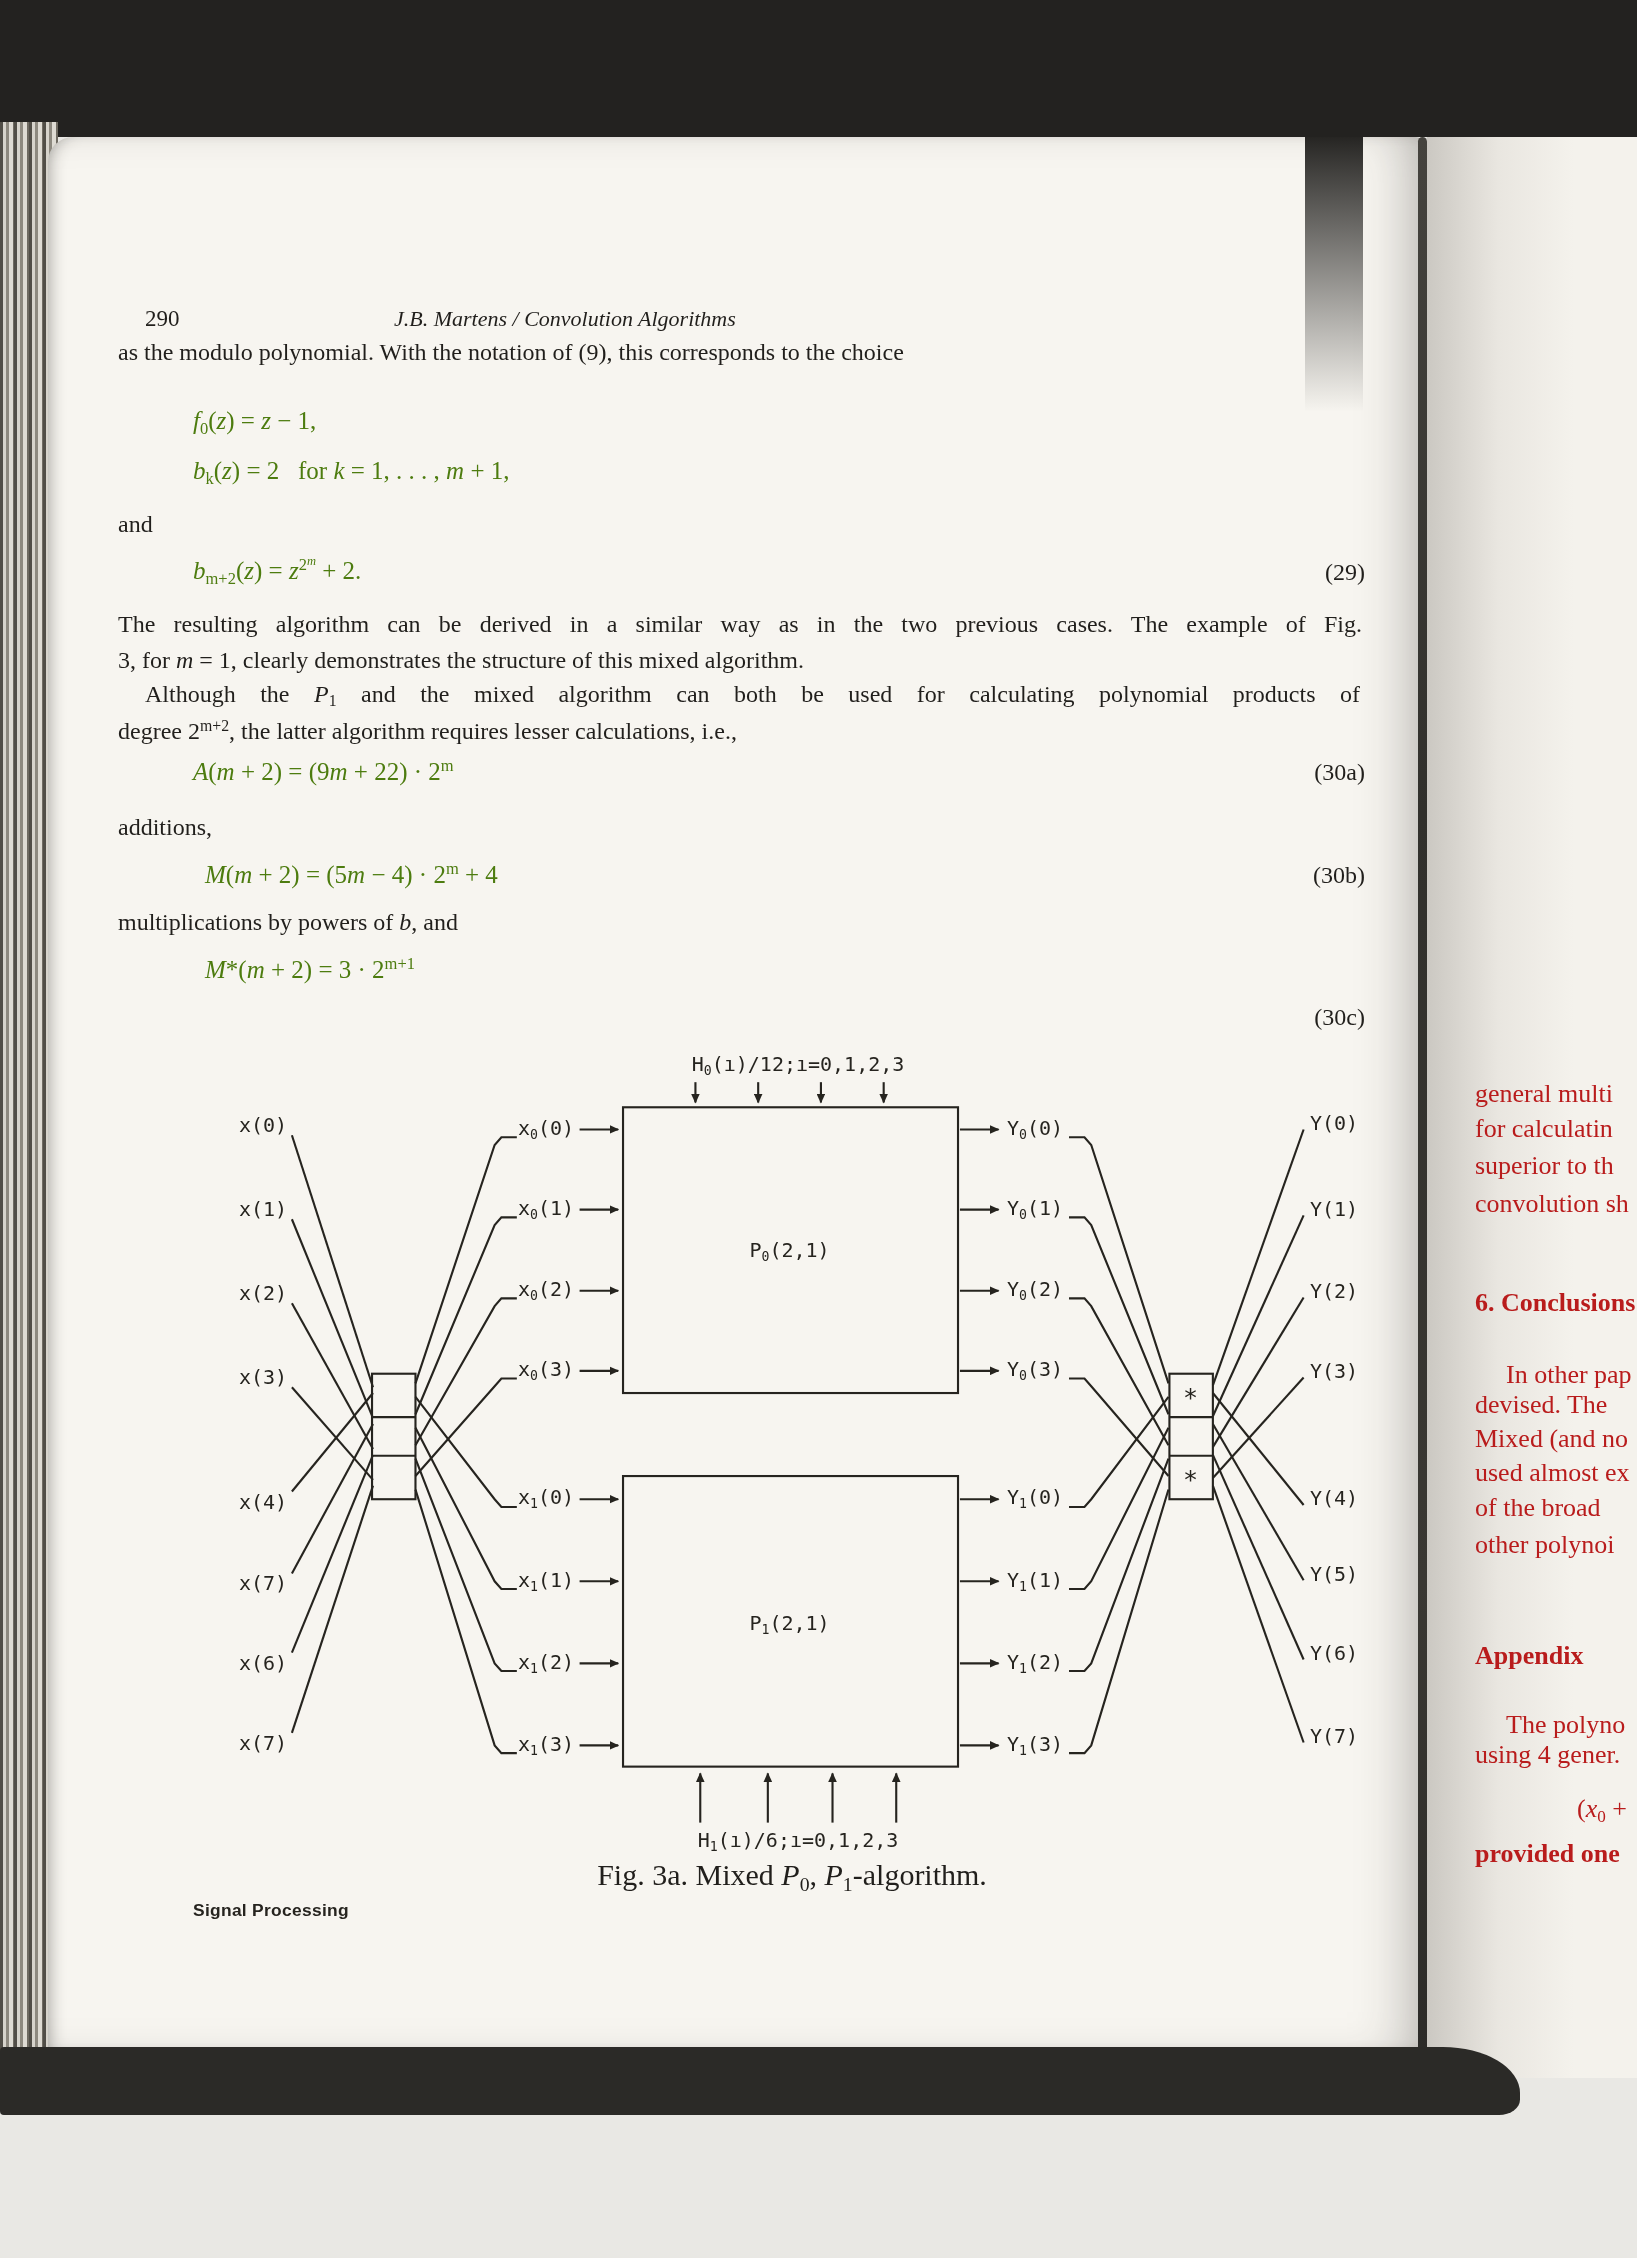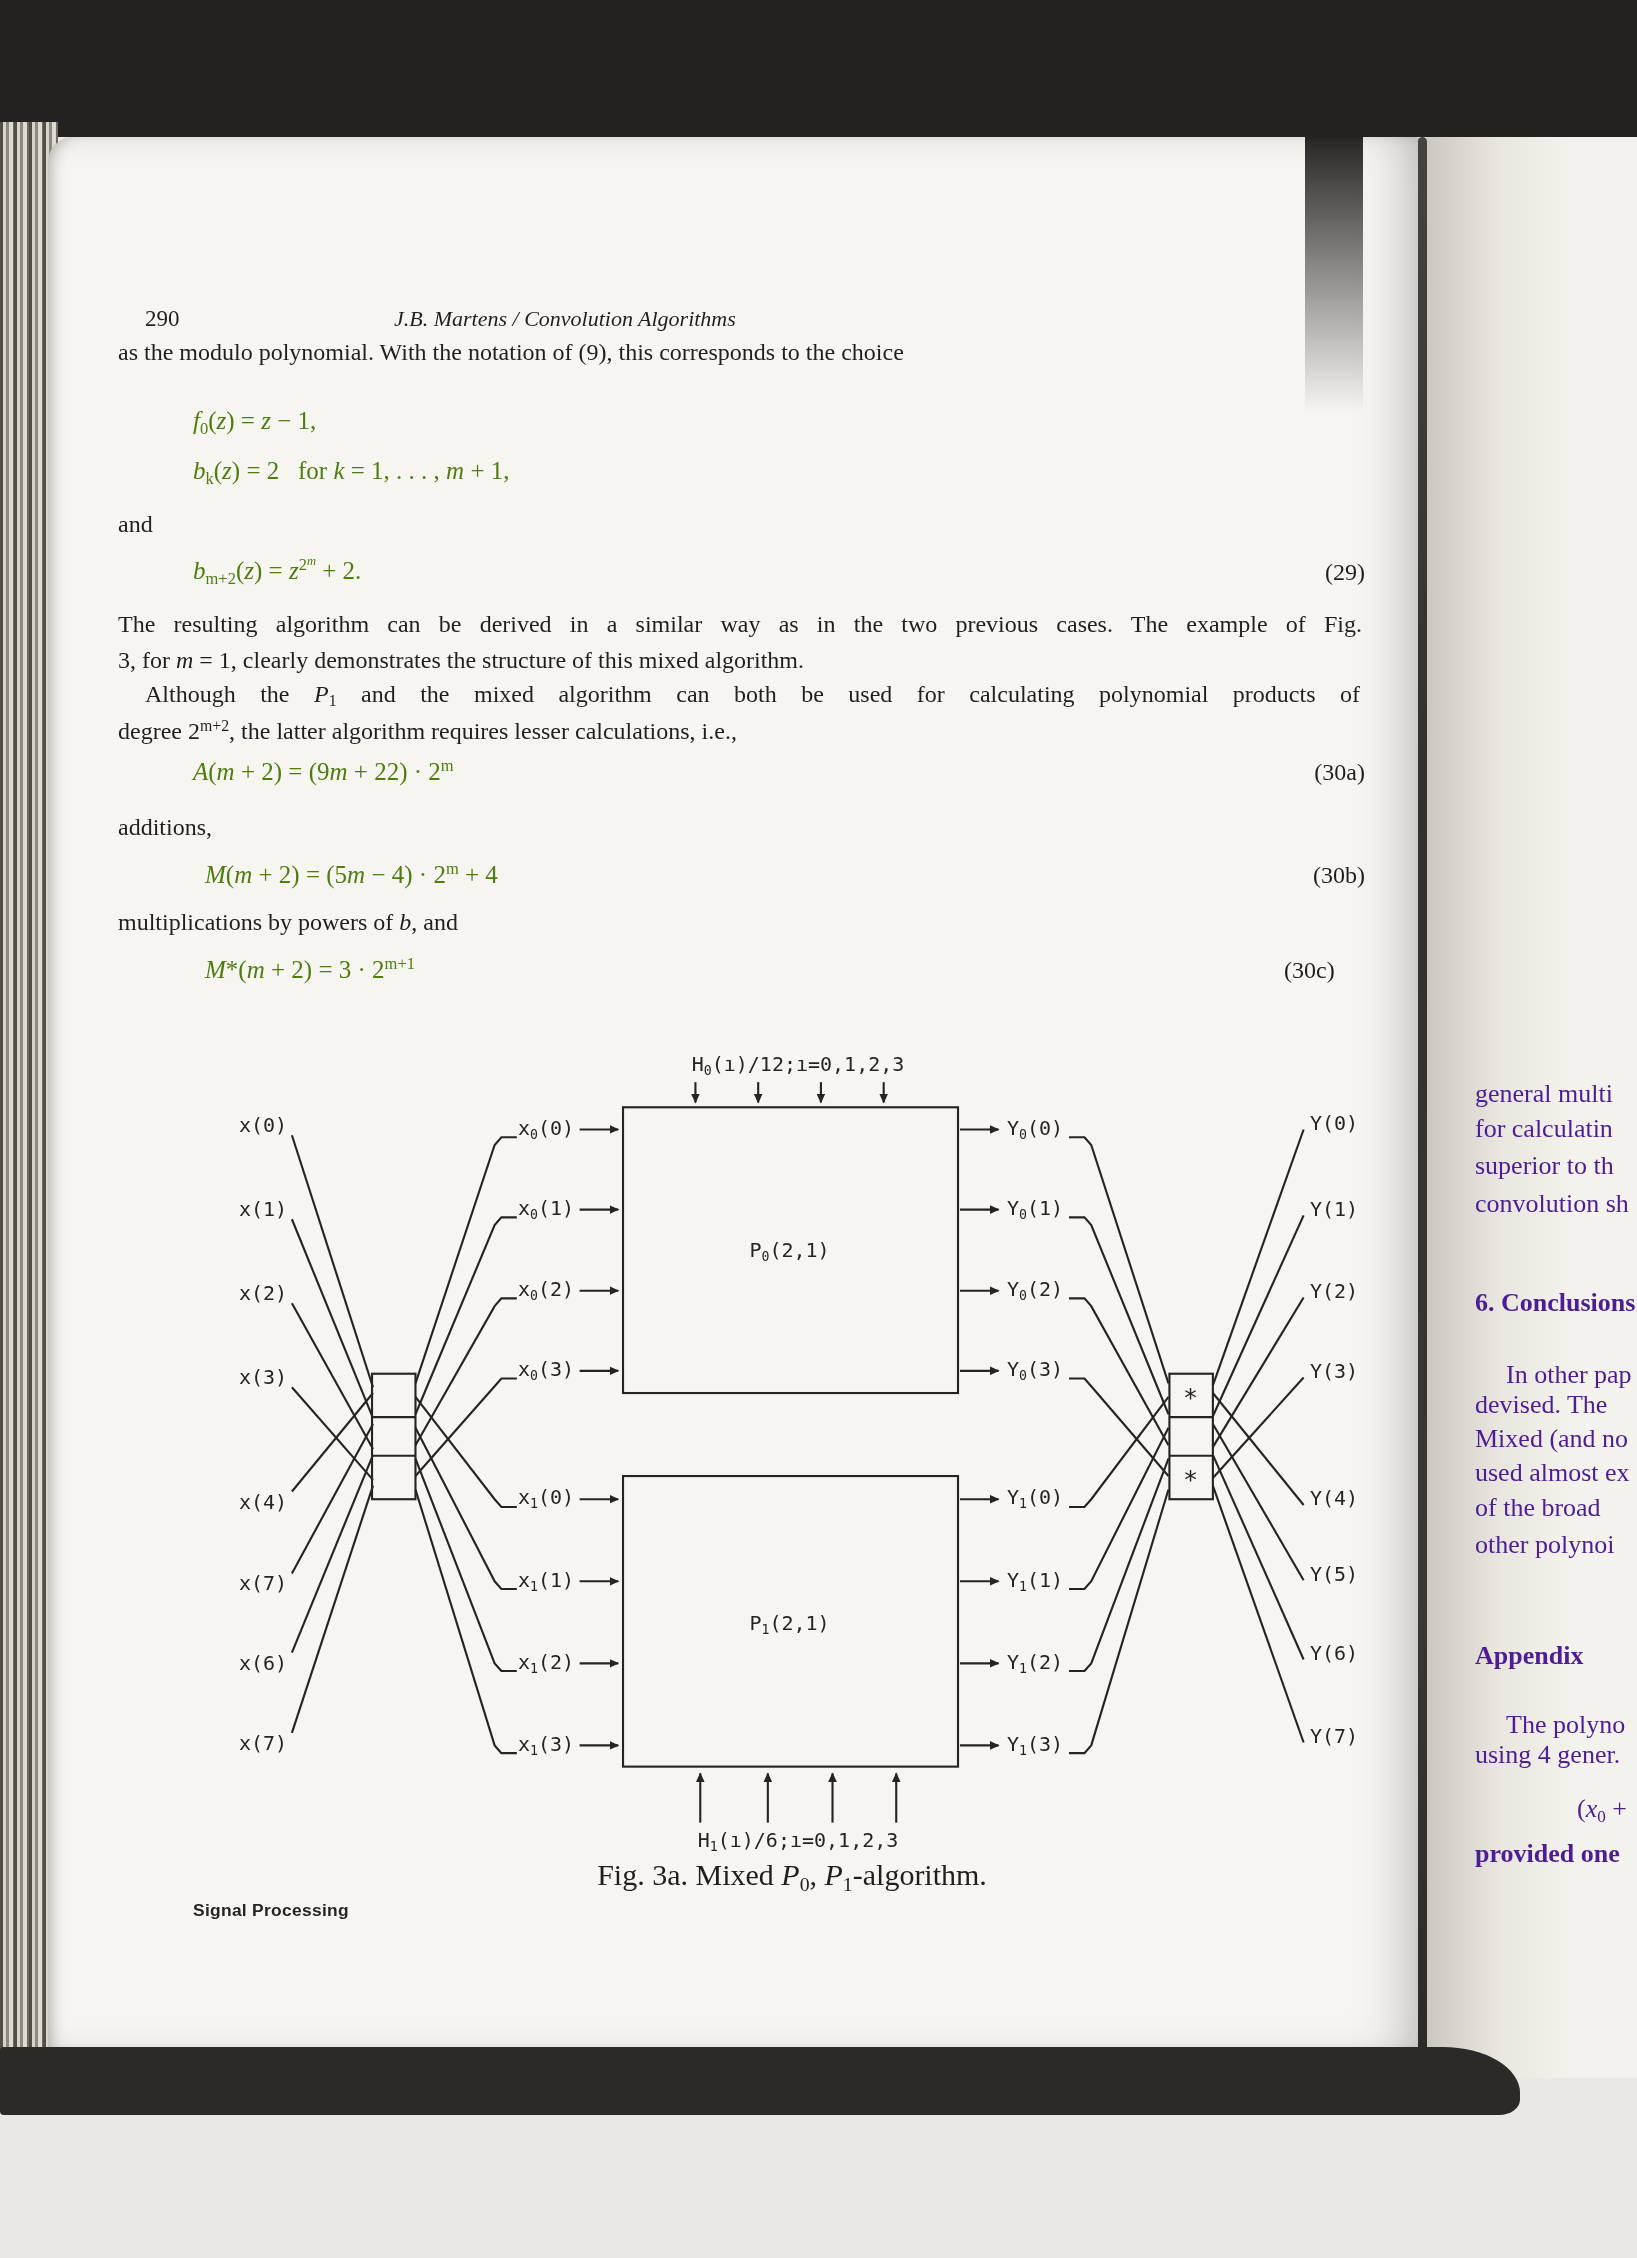--- a/index.html
+++ b/index.html
@@ -10,21 +10,21 @@
   .serif{font:24px/1.25 "Liberation Serif",serif;color:#211f1c;}
   .eq{font:25px/1.25 "Liberation Serif",serif;color:#4d7c0f;text-align:right;}
   .mono{font:20px/1.15 "DejaVu Sans Mono",monospace;color:#26241f;}
   .ctr{text-align:center;}
   .just{white-space:normal;text-align:justify;text-align-last:justify;}
   .r-n{}
   .r-i{font-style:italic;}
   .r-sub{font-size:66%;vertical-align:-0.3em;}
   .r-sup{font-size:66%;vertical-align:0.55em;}
   .r-ss{font-size:50%;vertical-align:1.15em;font-style:italic;}
-  .p2{font:26px/1.2 "Liberation Serif",serif;color:#4c1d95;}
+  .p2{font:26px/1.2 "Liberation Serif",serif;color:#b91c1c;}
   .p2b{font-weight:bold;}
   .top-band{left:0;top:0;width:1638px;height:137px;background:#232220;}
   .gutter-top{left:1305px;top:137px;width:58px;height:299px;
       background:linear-gradient(to bottom,rgba(28,27,25,.95),rgba(28,27,25,0) 92%);}
   .left-strips{left:0;top:122px;width:58px;height:1937px;
       background:repeating-linear-gradient(90deg,#514e47 0 2.9px,#d6d3cb 2.9px 5.8px,#8d897f 5.8px 8.7px,#dedbd3 8.7px 12.6px,#6f6b62 12.6px 14.5px);}
   .main-page{left:48px;top:137px;width:1380px;height:1912px;background:#f7f5f0;
       border-radius:25px 13.5px 0 0;
       box-shadow:inset -44px 0 58px -33px rgba(40,38,34,.38), inset 9.7px 0 17.4px -9.7px rgba(40,38,34,.45);}
   .spine-line{left:1418px;top:137px;width:8.7px;height:1927px;border-radius:4.8px;
@@ -65,21 +65,21 @@
   <div class="abs t serif just" style="left:145px;top:695px;width:1215px"><span class="r-n">Although the </span><span class="r-i">P</span><span class="r-sub">1</span><span class="r-n"> and the mixed algorithm can both be used for calculating polynomial products of</span></div>
   <div class="abs t serif" style="left:118px;top:731px"><span class="r-n">degree 2</span><span class="r-sup">m+2</span><span class="r-n">, the latter algorithm requires lesser calculations, i.e.,</span></div>
 
   <div class="abs t eq" style="left:193px;top:772px"><span class="r-i">A</span><span class="r-n">(</span><span class="r-i">m</span><span class="r-n"> + 2) = (9</span><span class="r-i">m</span><span class="r-n"> + 22) · 2</span><span class="r-sup">m</span></div>
   <div class="abs t serif" style="left:1284px;top:772px;width:81px;text-align:right">(30a)</div>
   <div class="abs t serif" style="left:118px;top:827px">additions,</div>
   <div class="abs t eq" style="left:205px;top:875px"><span class="r-i">M</span><span class="r-n">(</span><span class="r-i">m</span><span class="r-n"> + 2) = (5</span><span class="r-i">m</span><span class="r-n"> − 4) · 2</span><span class="r-sup">m</span><span class="r-n"> + 4</span></div>
   <div class="abs t serif" style="left:1284px;top:875px;width:81px;text-align:right">(30b)</div>
   <div class="abs t serif" style="left:118px;top:922px"><span class="r-n">multiplications by powers of </span><span class="r-i">b</span><span class="r-n">, and</span></div>
   <div class="abs t eq" style="left:205px;top:970px"><span class="r-i">M</span><span class="r-n">*(</span><span class="r-i">m</span><span class="r-n"> + 2) = 3 · 2</span><span class="r-sup">m+1</span></div>
-  <div class="abs t serif" style="left:1284px;top:970px;width:81px;text-align:left">(30c)</div>
+  <div class="abs t serif" style="left:1284px;top:1017px;width:81px;text-align:right">(30c)</div>
 
   <svg class="abs fig" width="1638" height="2258" viewBox="0 0 1696 2339">
     <defs>
       <marker id="ah" markerWidth="11" markerHeight="9" refX="9" refY="4.5" orient="auto" markerUnits="userSpaceOnUse">
         <path d="M0,0 L10,4.5 L0,9 z" fill="#26241f"></path>
       </marker>
     </defs>
     <g stroke="#26241f" stroke-width="2.2" fill="none">
 
       <rect x="645" y="1147" width="347" height="296"></rect>

